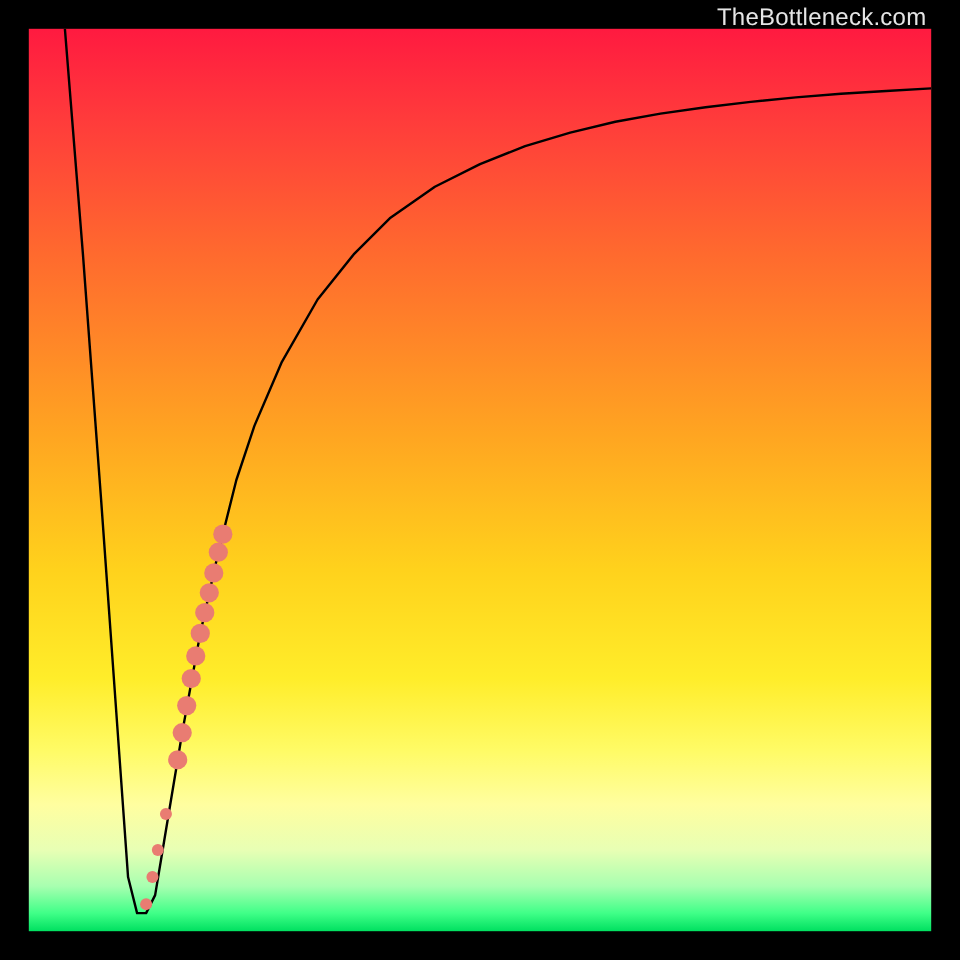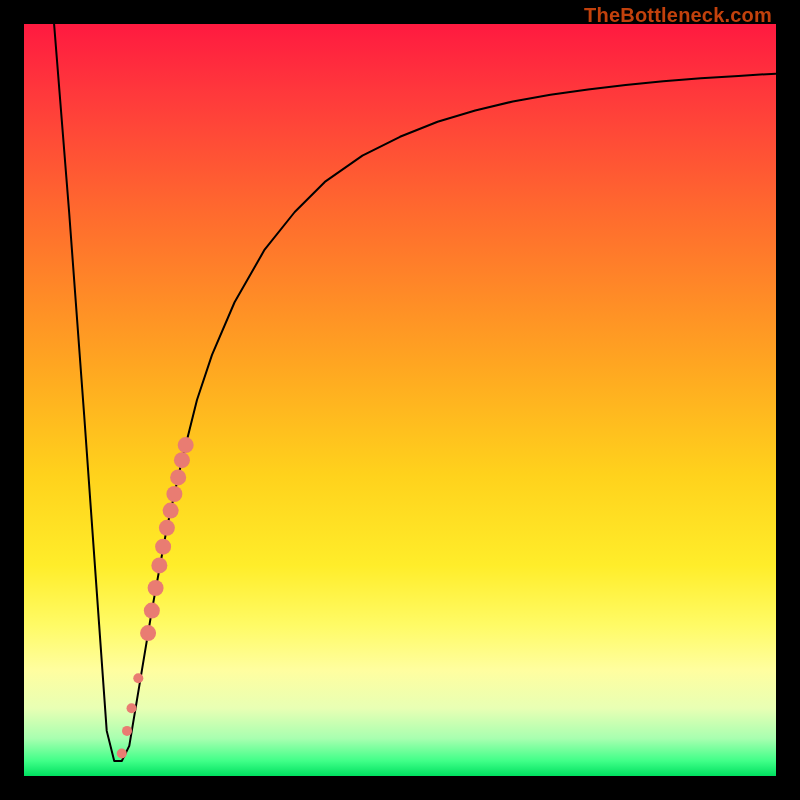--- a/index.html
+++ b/index.html
@@ -36,23 +36,23 @@
       #e8ffb4 91%,
       #a8ffb0 95%,
       #40ff88 98%,
       #00e060 100%
     );
   }
   .attribution {
     position: absolute;
     top: 4px;
     right: 28px;
-    color: #c2410c;
+    color: #e5e5e5;
     font-size: 20px;
-    font-weight: 700;
+    font-weight: 400;
     letter-spacing: 0.2px;
     user-select: none;
   }
   svg.overlay {
     position: absolute;
     left: 0;
     top: 0;
     width: 752px;
     height: 752px;
   }

